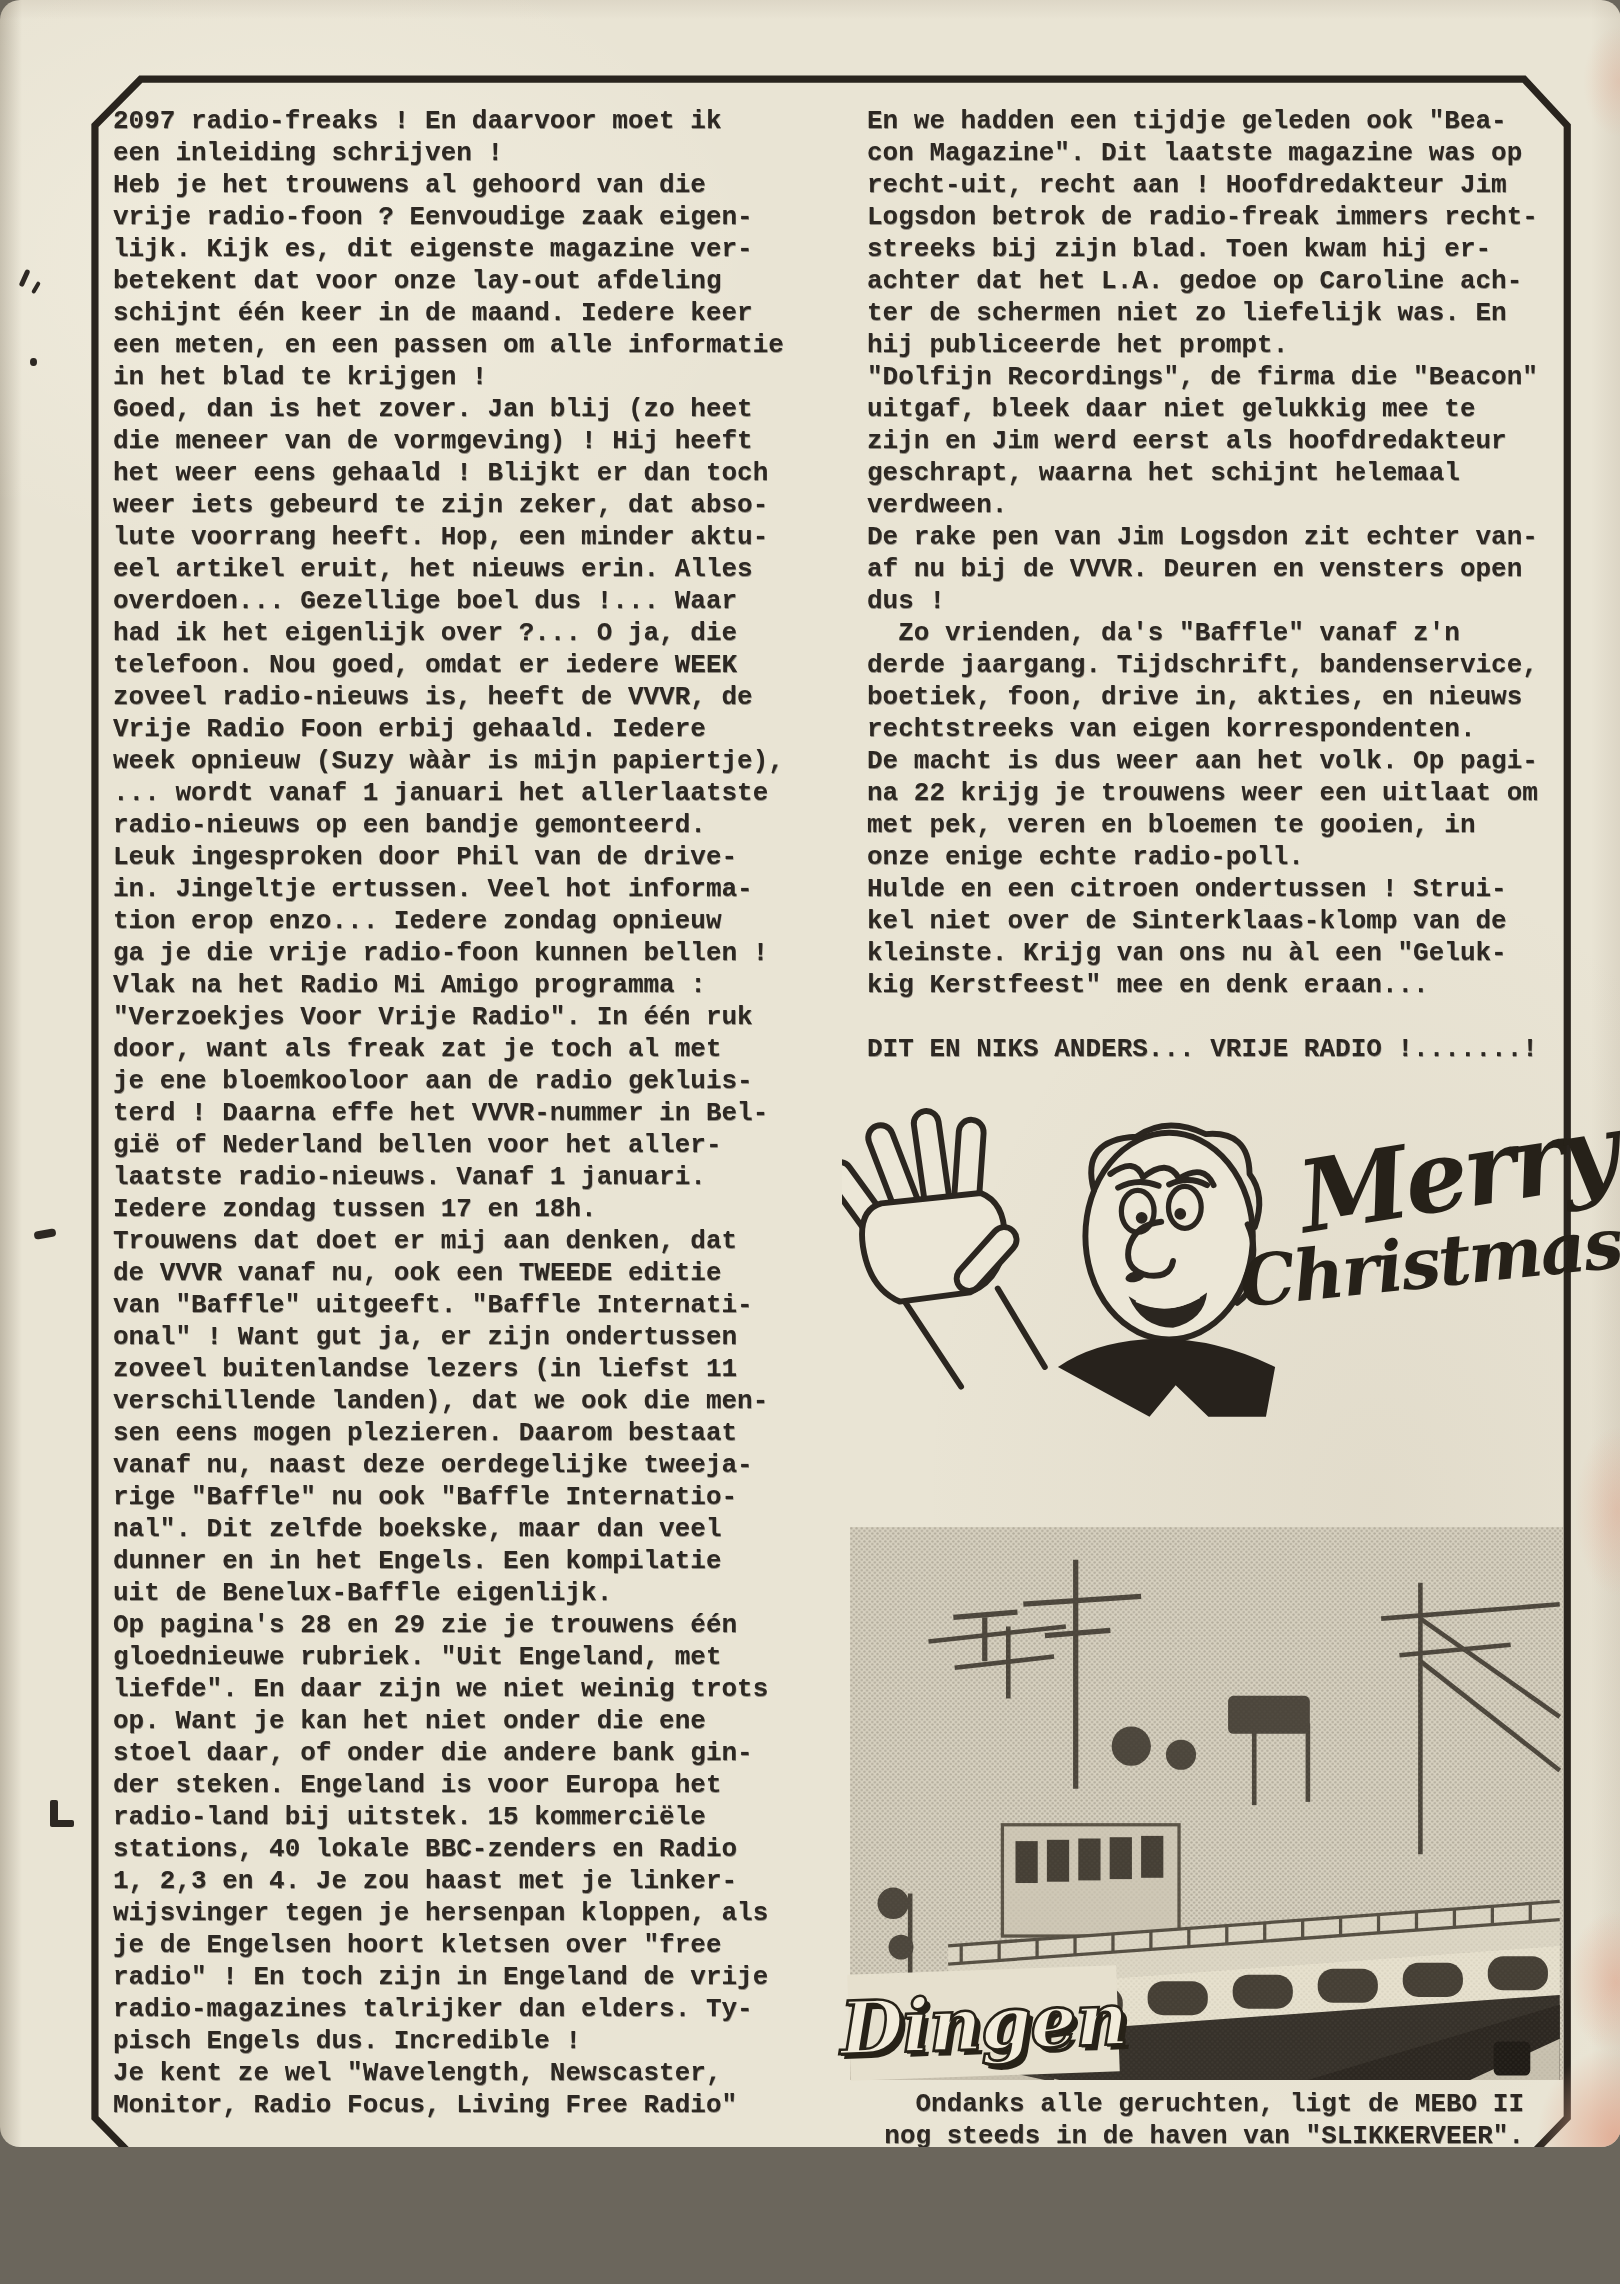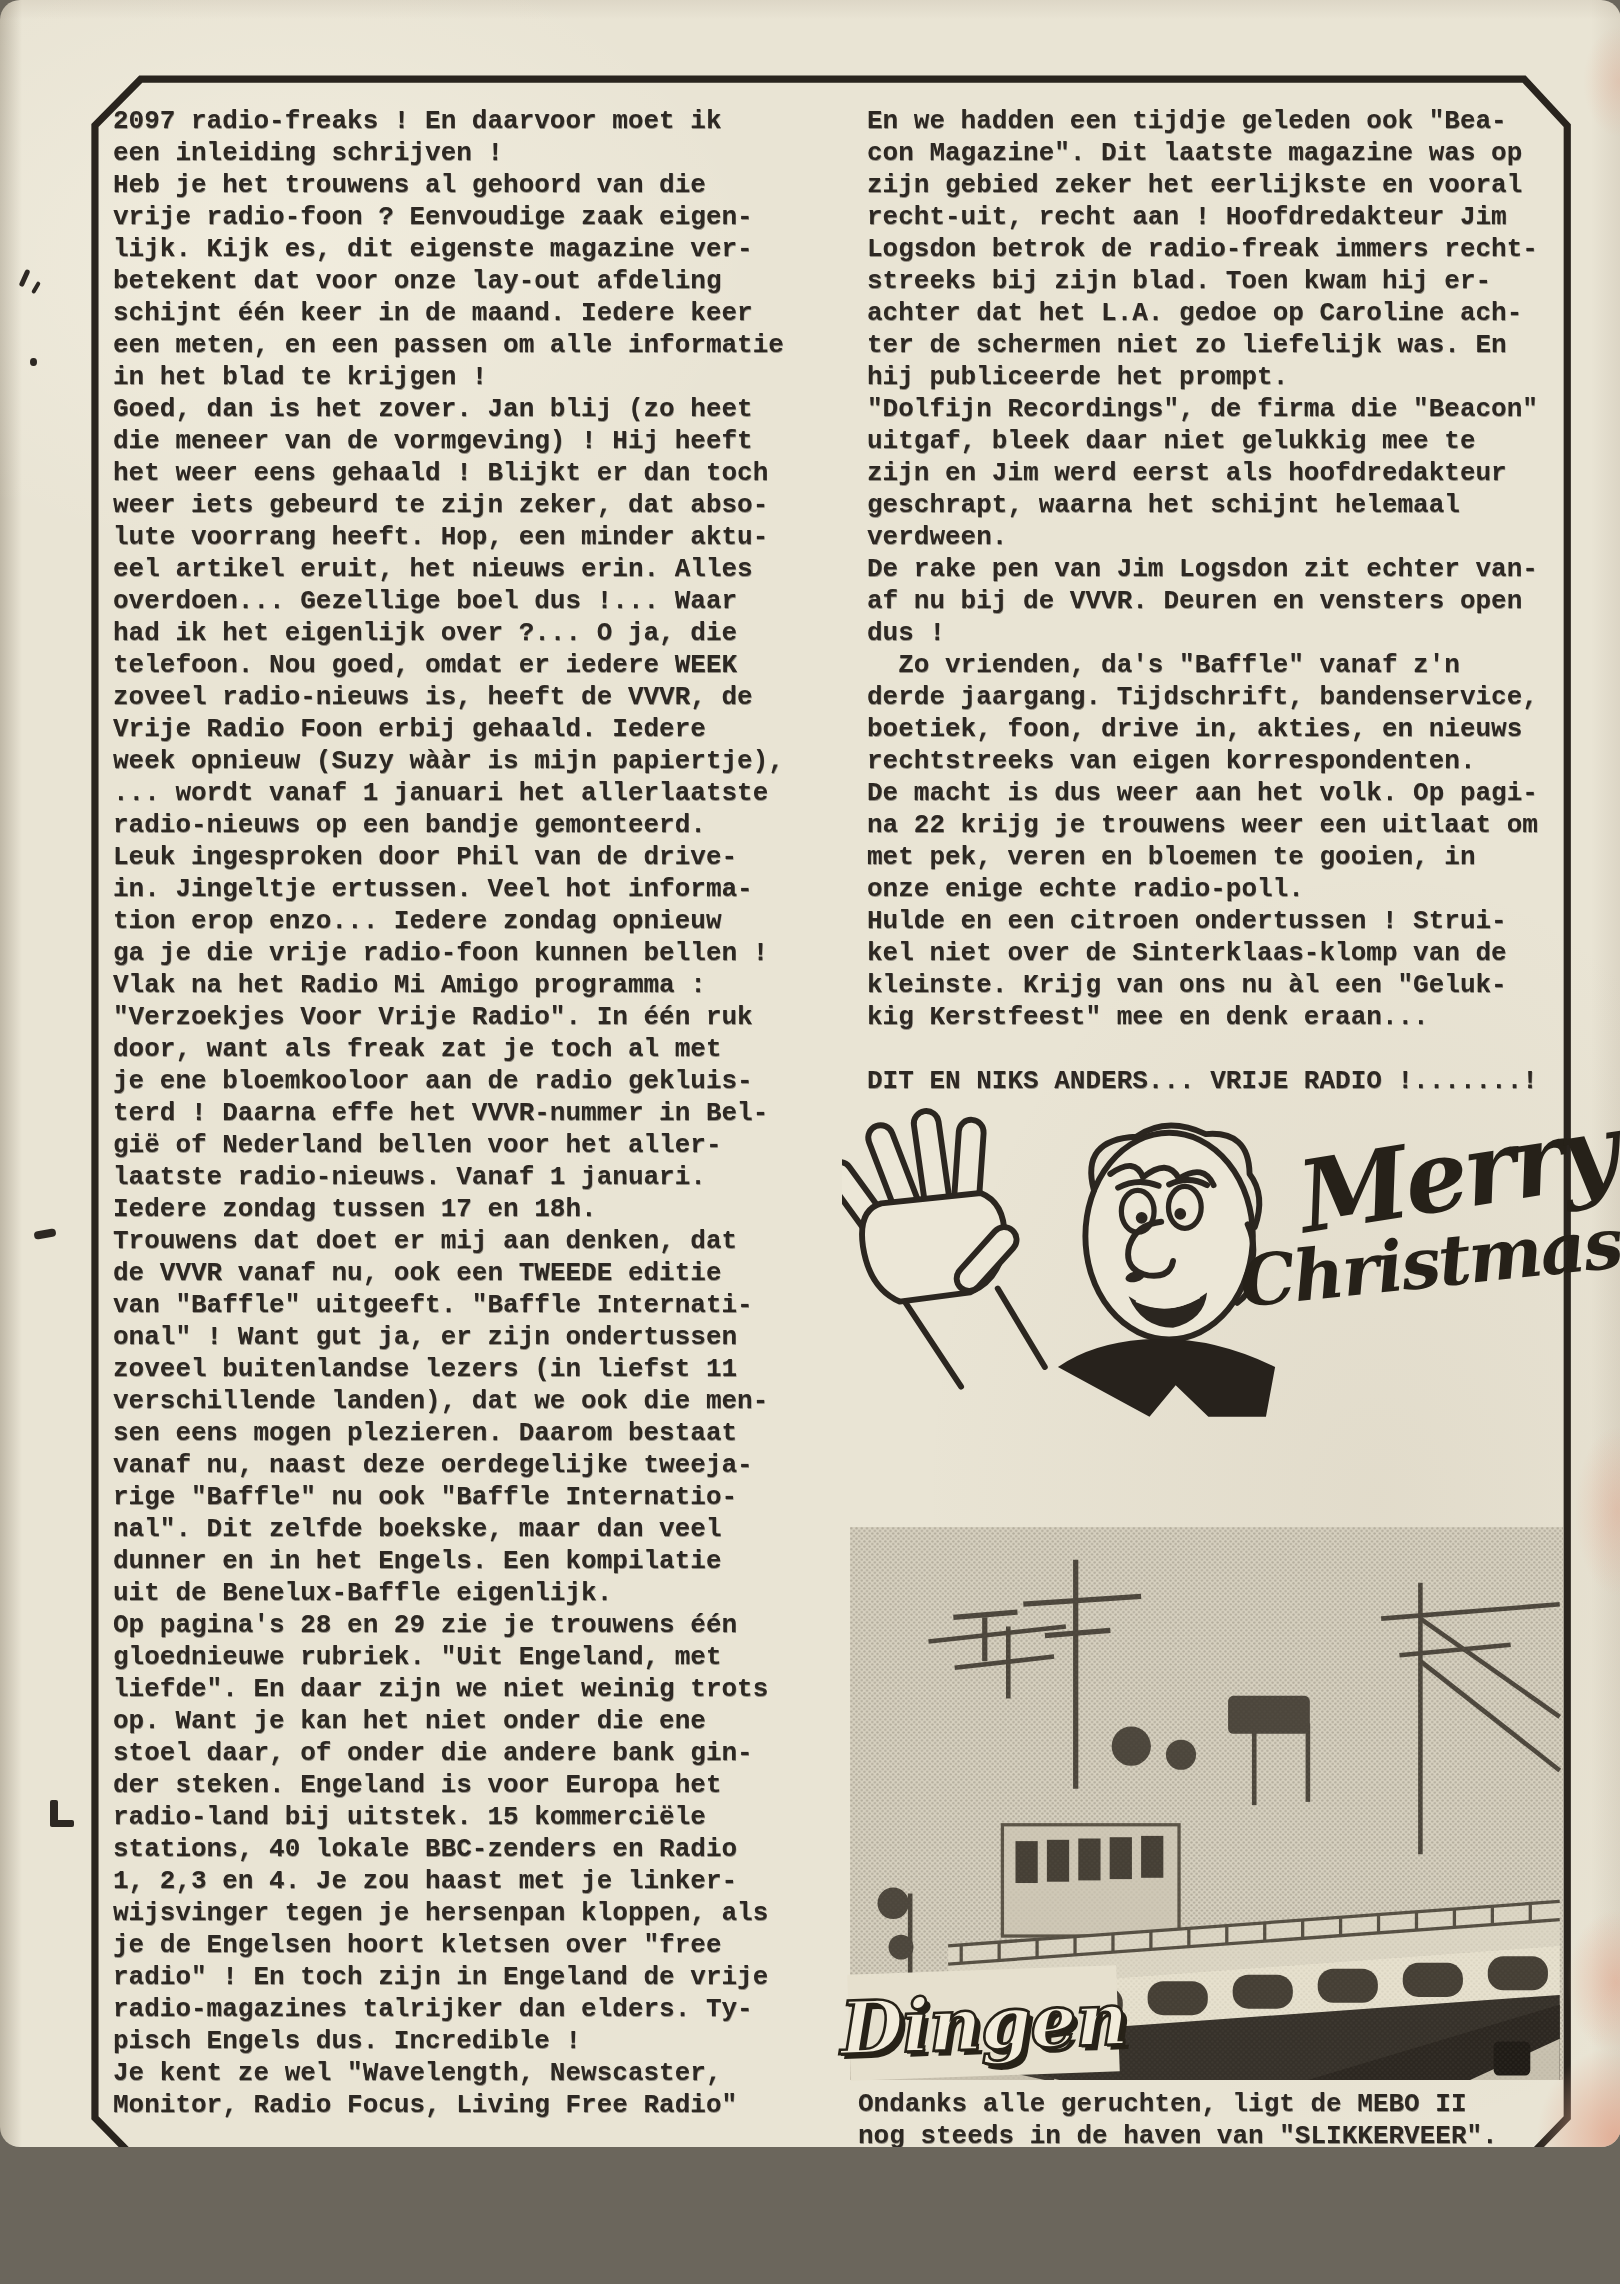--- a/index.html
+++ b/index.html
@@ -38,21 +38,21 @@
     position:absolute; left:849px; top:1970px; width:269px; height:106px;
     background:#e6e0ce; display:flex; align-items:center; justify-content:center;
     transform:rotate(-2deg);
   }
   .dingen span {
     font:italic 700 73px/1 "DejaVu Serif", serif; color:#f2ecdb;
     -webkit-text-stroke:2.6px #272218;
     text-shadow:4.6px 5.2px 0 #272218, 1.3px 2px 0 #272218;
     letter-spacing:-1.3px;
   }
-  .caption { position:absolute; left:858px; top:2088px; width:719px; font:700 26px/32px "Liberation Mono", monospace; }
+  .caption { position:absolute; left:805px; top:2088px; width:719px; font:700 26px/32px "Liberation Mono", monospace;text-align:right; }
   .caption .line { white-space:pre; text-shadow:0.4px 0.5px 0 rgba(45,40,35,.45); }
   .pagenum {
     position:absolute; left:1516px; top:2170px;
     font:700 55px/1 "Liberation Sans", sans-serif; color:#26211b;
   }
   .stain { position:absolute; border-radius:50%; pointer-events:none; }
   .s1 { left:1537px; top:2047px; width:157px; height:183px; background:radial-gradient(closest-side, rgba(226,167,142,.85), rgba(226,167,142,0)); }
   .s2 { left:1504px; top:2178px; width:209px; height:196px; background:radial-gradient(closest-side, rgba(222,152,122,.9), rgba(222,152,122,0)); }
   .s3 { left:1567px; top:1910px; width:98px; height:144px; background:radial-gradient(closest-side, rgba(226,167,142,.6), rgba(226,167,142,0)); }
   .s4 { left:1575px; top:1426px; width:85px; height:170px; background:radial-gradient(closest-side, rgba(226,167,142,.45), rgba(226,167,142,0)); }
@@ -136,21 +136,20 @@
       <div class="line">je de Engelsen hoort kletsen over "free</div>
       <div class="line">radio" ! En toch zijn in Engeland de vrije</div>
       <div class="line">radio-magazines talrijker dan elders. Ty-</div>
       <div class="line">pisch Engels dus. Incredible !</div>
       <div class="line">Je kent ze wel "Wavelength, Newscaster,</div>
       <div class="line">Monitor, Radio Focus, Living Free Radio"</div>
     </div>
   <div class="col col-right">
       <div class="line">En we hadden een tijdje geleden ook "Bea-</div>
       <div class="line">con Magazine". Dit laatste magazine was op</div>
-      <div class="line">zijn gebied zeker het eerlijkste en vooral</div>
       <div class="line">recht-uit, recht aan ! Hoofdredakteur Jim</div>
       <div class="line">Logsdon betrok de radio-freak immers recht-</div>
       <div class="line">streeks bij zijn blad. Toen kwam hij er-</div>
       <div class="line">achter dat het L.A. gedoe op Caroline ach-</div>
       <div class="line">ter de schermen niet zo liefelijk was. En</div>
       <div class="line">hij publiceerde het prompt.</div>
       <div class="line">"Dolfijn Recordings", de firma die "Beacon"</div>
       <div class="line">uitgaf, bleek daar niet gelukkig mee te</div>
       <div class="line">zijn en Jim werd eerst als hoofdredakteur</div>
       <div class="line">geschrapt, waarna het schijnt helemaal</div>

